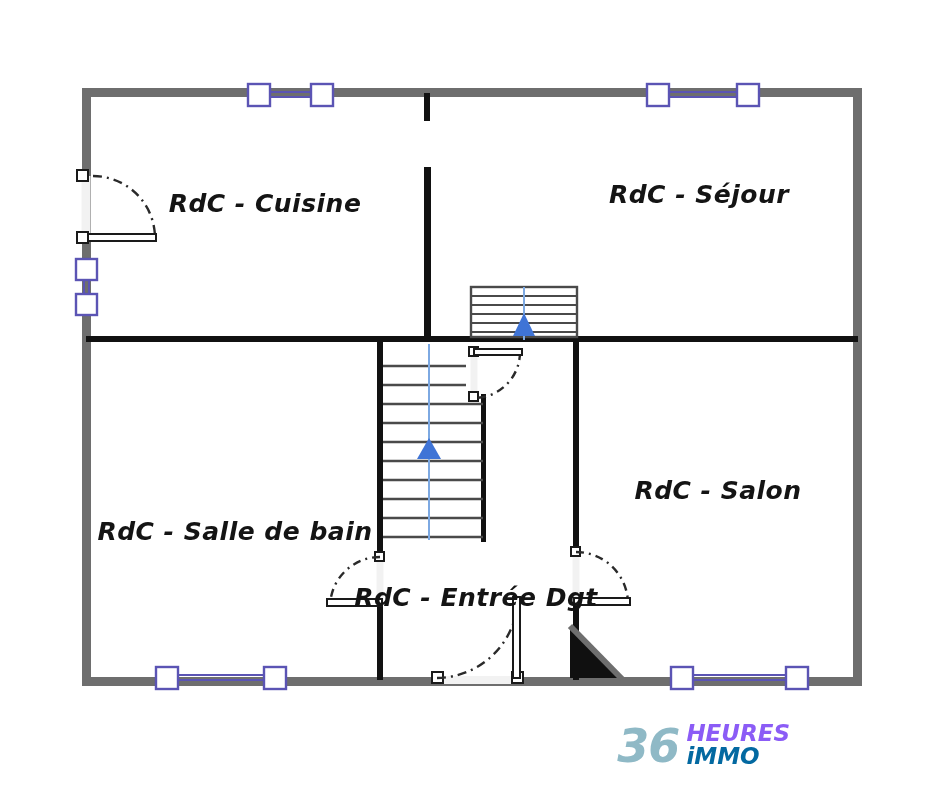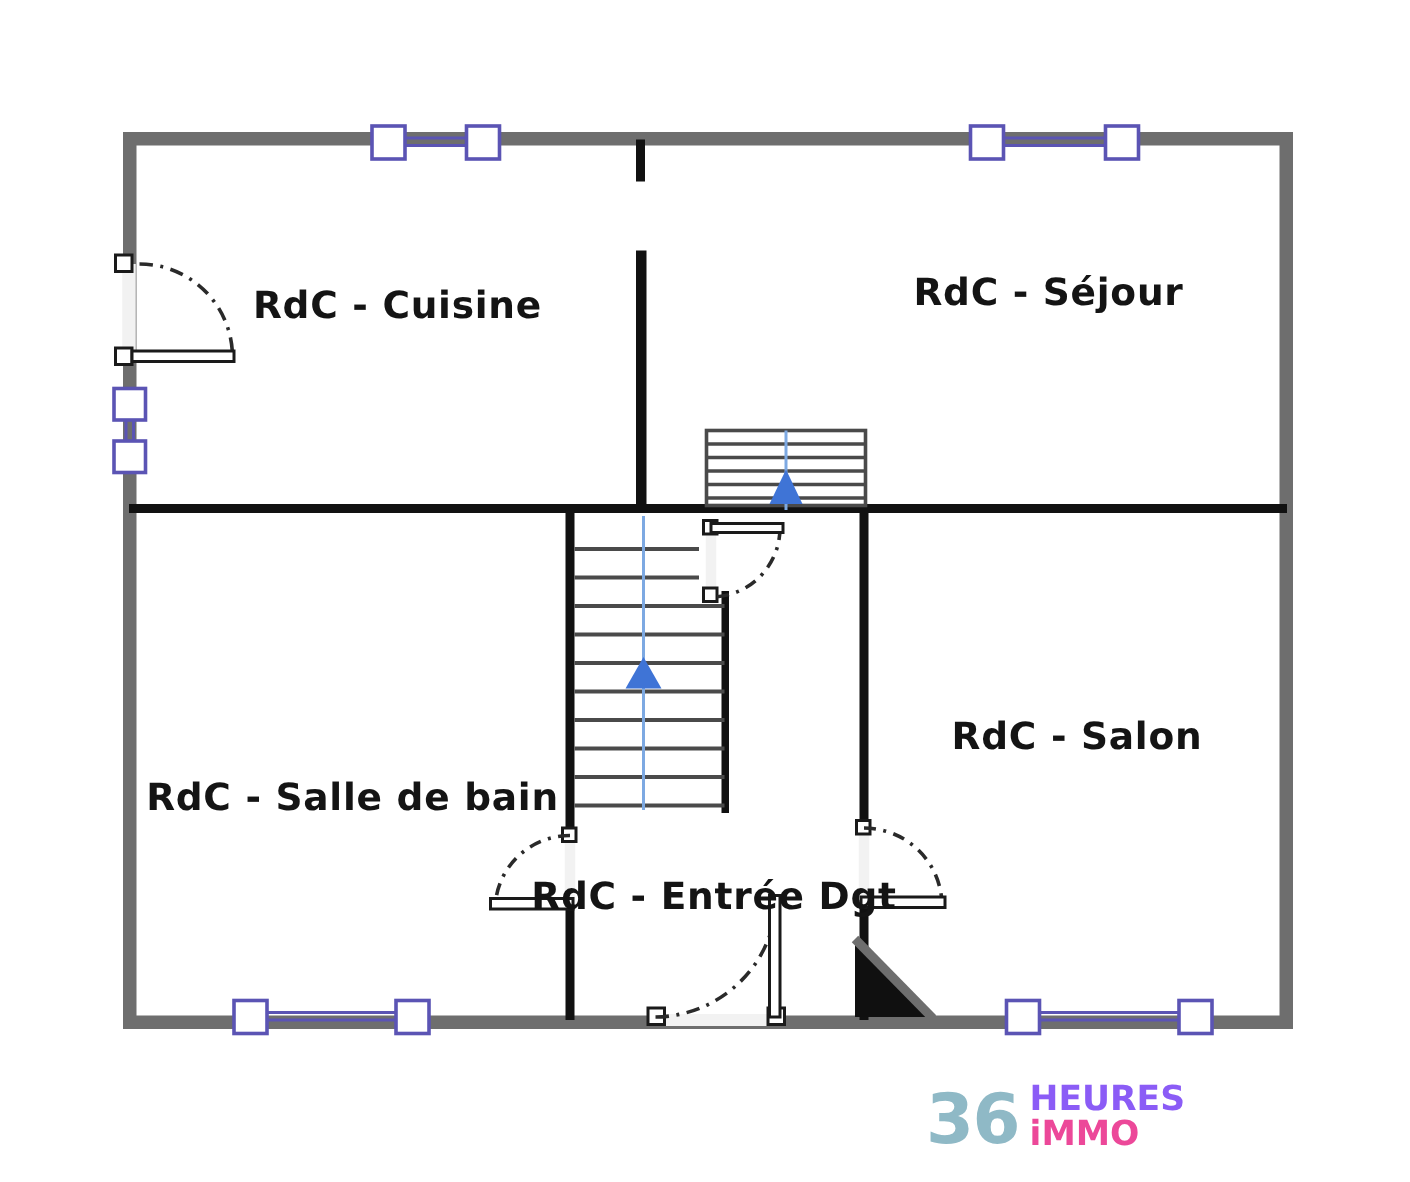--- a/index.html
+++ b/index.html
@@ -14,20 +14,21 @@
     position: relative;
     overflow: hidden;
     font-family: "Liberation Sans", sans-serif;
   }
   #floorplan-stage {
     position: absolute;
     left: 0; top: 0;
     width: 806px;
     height: 788px;
     background: #ffffff;
+    font-style: italic;
   }
   #plan-svg {
     position: absolute;
     left: 0; top: 0;
     width: 940px;
     height: 788px;
     display: block;
   }
   .room-label {
     font-family: "DejaVu Sans", sans-serif;
@@ -64,21 +65,21 @@
     font-family: "DejaVu Sans", sans-serif;
     font-weight: bold;
     font-size: 23px;
     color: #8b5cf6;
     letter-spacing: 0px;
   }
   .logo-immo {
     font-family: "DejaVu Sans", sans-serif;
     font-weight: bold;
     font-size: 23px;
-    color: #ec4899;
+    color: #0369a1;
     letter-spacing: 0px;
   }
 </style>
 </head>
 <body>
 
 <div id="floorplan-stage">
 
   <svg id="plan-svg" viewBox="0 0 940 788">
 

